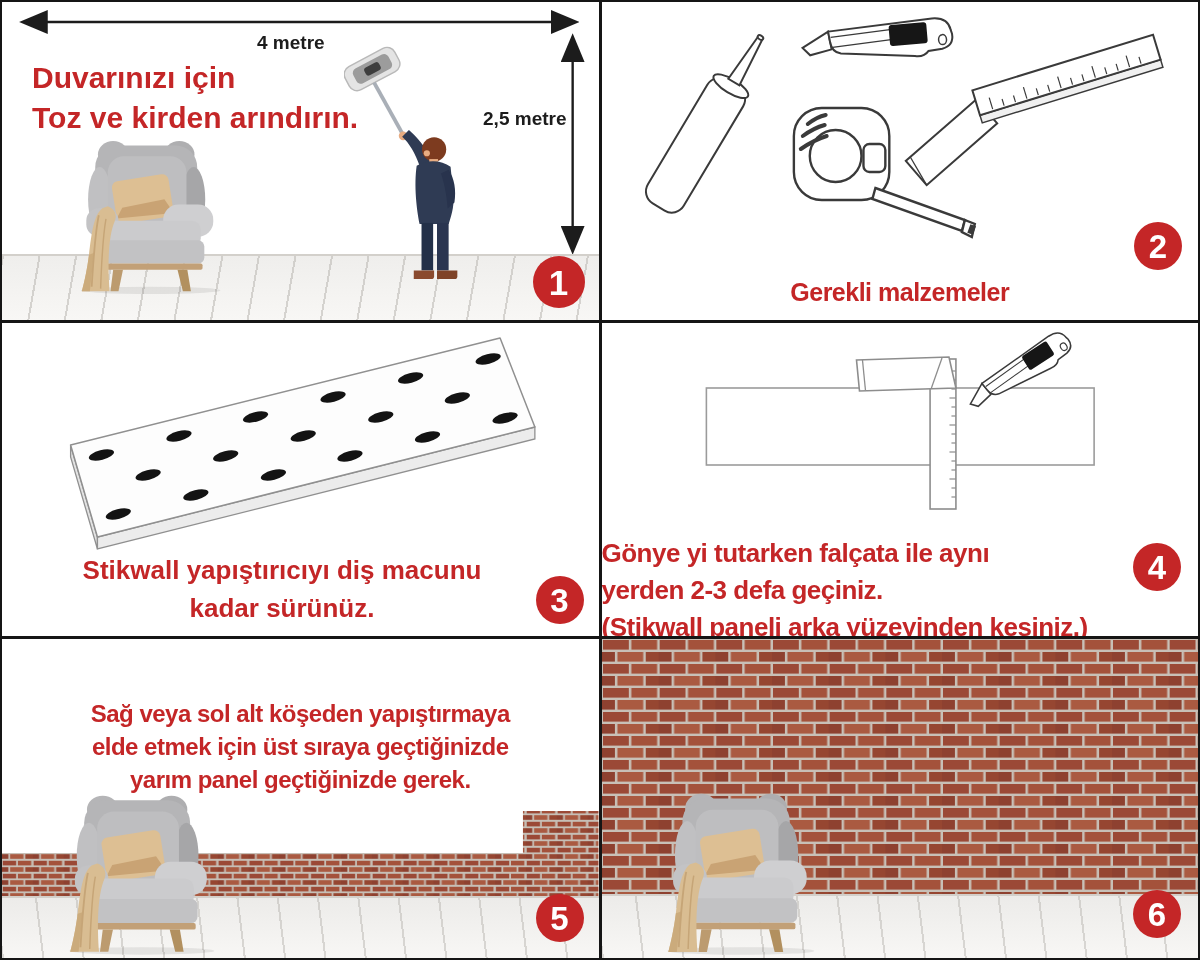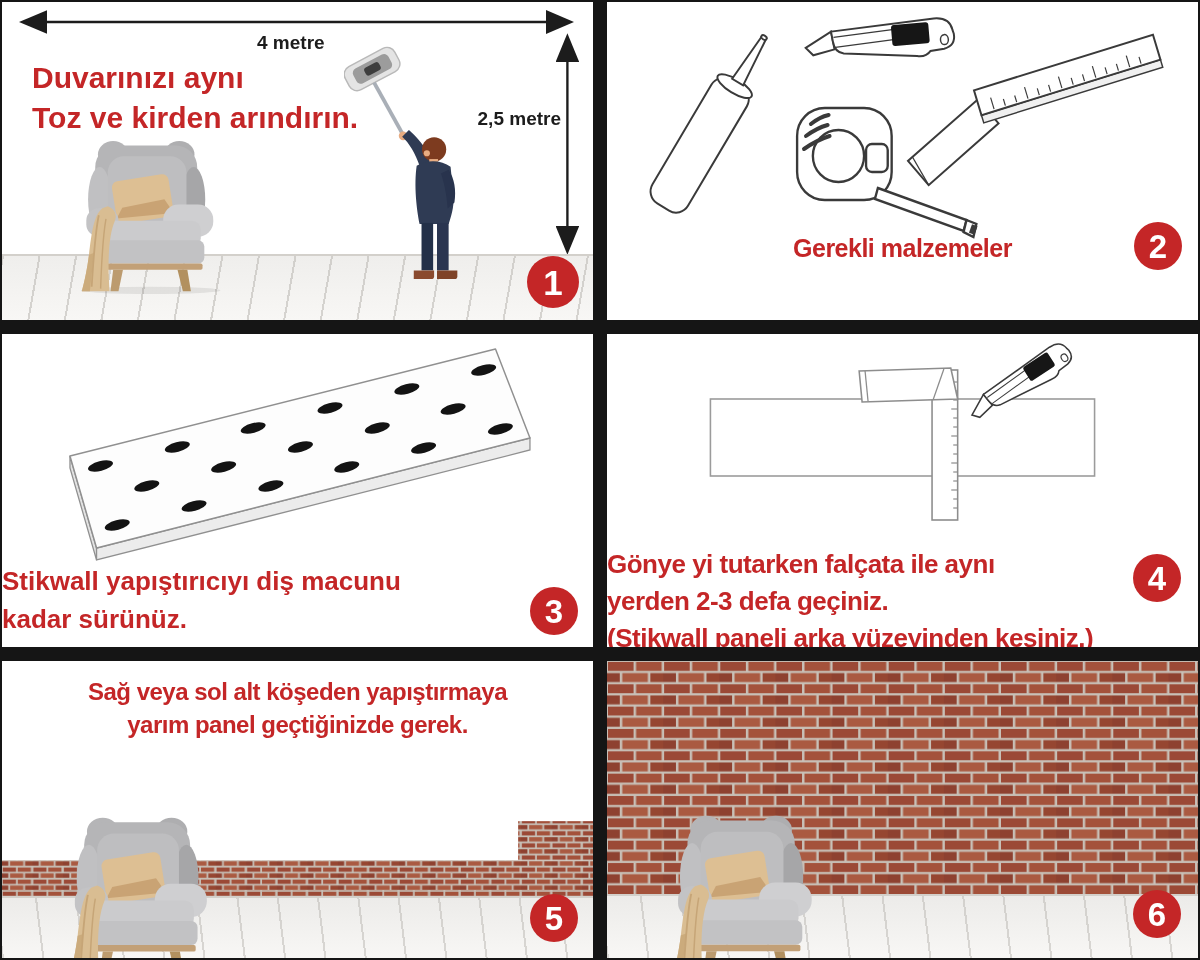--- a/index.html
+++ b/index.html
@@ -1,26 +1,26 @@
 <!DOCTYPE html>
 <html><head>
 <meta charset="utf-8">
 <style>
   html,body{margin:0;padding:0;background:#e9e9e9;}
   .page{
     position:relative;width:1196px;height:956px;
     border:2px solid #151515;background:#151515;
-    display:grid;grid-template-columns:1fr 1fr;grid-template-rows:318px 313px 1fr;gap:14px;
+    display:grid;grid-template-columns:1fr 1fr;grid-template-rows:318px 313px 1fr;gap:3px;
     font-family:"Liberation Sans", sans-serif;
   }
   .panel{position:relative;background:#fff;overflow:hidden;}
   .abs{position:absolute;}
   .full{position:absolute;inset:0;width:100%;height:100%;}
   .red-text{position:absolute;color:var(--red);font-weight:bold;white-space:nowrap;}
-  .centered{left:0;right:0;text-align:center;}
+  .centered{left:0;right:0;text-align:center;margin-top:44px;}
   .num{
     position:absolute;width:48px;height:48px;border-radius:50%;
     background:var(--red);color:#fff;font-weight:bold;font-size:33px;
     display:flex;align-items:center;justify-content:center;line-height:1;
   }
   .mlabel{position:absolute;color:#1c1c1c;font-weight:bold;font-size:19px;white-space:nowrap;}
   .floor{
     position:absolute;left:0;right:0;bottom:0;border-top:2px solid #d3d0cb;
     background:
       repeating-linear-gradient(100deg, rgba(185,182,177,0.55) 0 2px, transparent 2px 36px),
@@ -102,21 +102,21 @@
         <marker id="ah" markerWidth="12" markerHeight="10" refX="10" refY="5" orient="auto-start-reverse">
           <path d="M0,0 L12,5 L0,10 Z" fill="#1c1c1c"></path>
         </marker>
       </defs>
       <line x1="22" y1="20" x2="576" y2="20" stroke="#1c1c1c" stroke-width="2.4" marker-start="url(#ah)" marker-end="url(#ah)"></line>
       <line x1="574" y1="36" x2="574" y2="248" stroke="#1c1c1c" stroke-width="2.4" marker-start="url(#ah)" marker-end="url(#ah)"></line>
     </svg>
     <div class="mlabel" style="left:255px;top:30px">4 metre</div>
     <div class="mlabel" style="right:32px;top:106px">2,5 metre</div>
     <div class="red-text" style="left:30px;top:56px;font-size:30px;line-height:40px">
-      <div>Duvarınızı aynı</div>
+      <div>Duvarınızı için</div>
       <div>Toz ve kirden arındırın.</div>
     </div>
     <div class="floor" style="height:64px"></div>
     <svg class="abs" style="left:70px;top:131px;width:152px;height:161px" viewBox="0 0 170 180">
         <use href="#armchair"></use>
       </svg>
     <svg class="abs" style="left:342px;top:38px;width:126px;height:242px" viewBox="0 0 130 250">
         <use href="#cleaner-man"></use>
       </svg>
     <div class="num" style="right:14px;bottom:12px;width:52px;height:52px;font-size:35px">1</div>
@@ -195,21 +195,21 @@
         <ellipse cx="381" cy="94" rx="13" ry="4.8" transform="rotate(-14 381 94)"></ellipse>
         <ellipse cx="458" cy="75" rx="13" ry="4.8" transform="rotate(-14 458 75)"></ellipse>
         <ellipse cx="117" cy="191" rx="13" ry="4.8" transform="rotate(-14 117 191)"></ellipse>
         <ellipse cx="195" cy="172" rx="13" ry="4.8" transform="rotate(-14 195 172)"></ellipse>
         <ellipse cx="273" cy="152" rx="13" ry="4.8" transform="rotate(-14 273 152)"></ellipse>
         <ellipse cx="350" cy="133" rx="13" ry="4.8" transform="rotate(-14 350 133)"></ellipse>
         <ellipse cx="428" cy="114" rx="13" ry="4.8" transform="rotate(-14 428 114)"></ellipse>
         <ellipse cx="506" cy="95" rx="13" ry="4.8" transform="rotate(-14 506 95)"></ellipse>
       </g>
     </svg>
-    <div class="red-text" style="left:0;width:560px;top:228px;font-size:26px;line-height:38px">
+    <div class="red-text" style="left:0;width:560px;text-align:center;top:228px;font-size:26px;line-height:38px">
       <div>Stikwall yapıştırıcıyı diş macunu</div>
       <div>kadar sürünüz.</div>
     </div>
     <div class="num" style="right:15px;bottom:12px">3</div>
   </section>
 
   <section class="panel">
     <svg class="full" viewBox="0 0 600 313" preserveAspectRatio="none">
       <rect x="105" y="65" width="390" height="77" fill="#fff" stroke="#9b9b9b" stroke-width="1.6"></rect>
       <g>
@@ -256,20 +256,21 @@
           <rect x="8.2" y="7.2" width="13.4" height="4.6" fill="#aa5a41"></rect>
           <rect x="23.4" y="7.2" width="13.4" height="4.6" fill="#964631"></rect>
         </pattern>
       </defs>
       <rect x="0" y="214" width="600" height="45" fill="url(#bk5)"></rect>
       <rect x="524" y="172" width="76" height="42" fill="url(#bk5)"></rect>
     </svg>
     <div class="floor floor-b" style="height:60px"></div>
     <div class="red-text centered" style="top:14px;font-size:24px;line-height:33px;letter-spacing:-0.5px">
       <div>Sağ veya sol alt köşeden yapıştırmaya</div>
+      <div>elde etmek için üst sıraya geçtiğinizde</div>
       <div>yarım panel geçtiğinizde gerek.</div>
     </div>
     <svg class="abs" style="left:58px;top:148px;width:158px;height:168px" viewBox="0 0 170 180">
         <use href="#armchair"></use>
       </svg>
     <div class="num" style="right:15px;bottom:16px">5</div>
   </section>
 
   <section class="panel">
     <svg class="full" viewBox="0 0 600 319" preserveAspectRatio="none">

